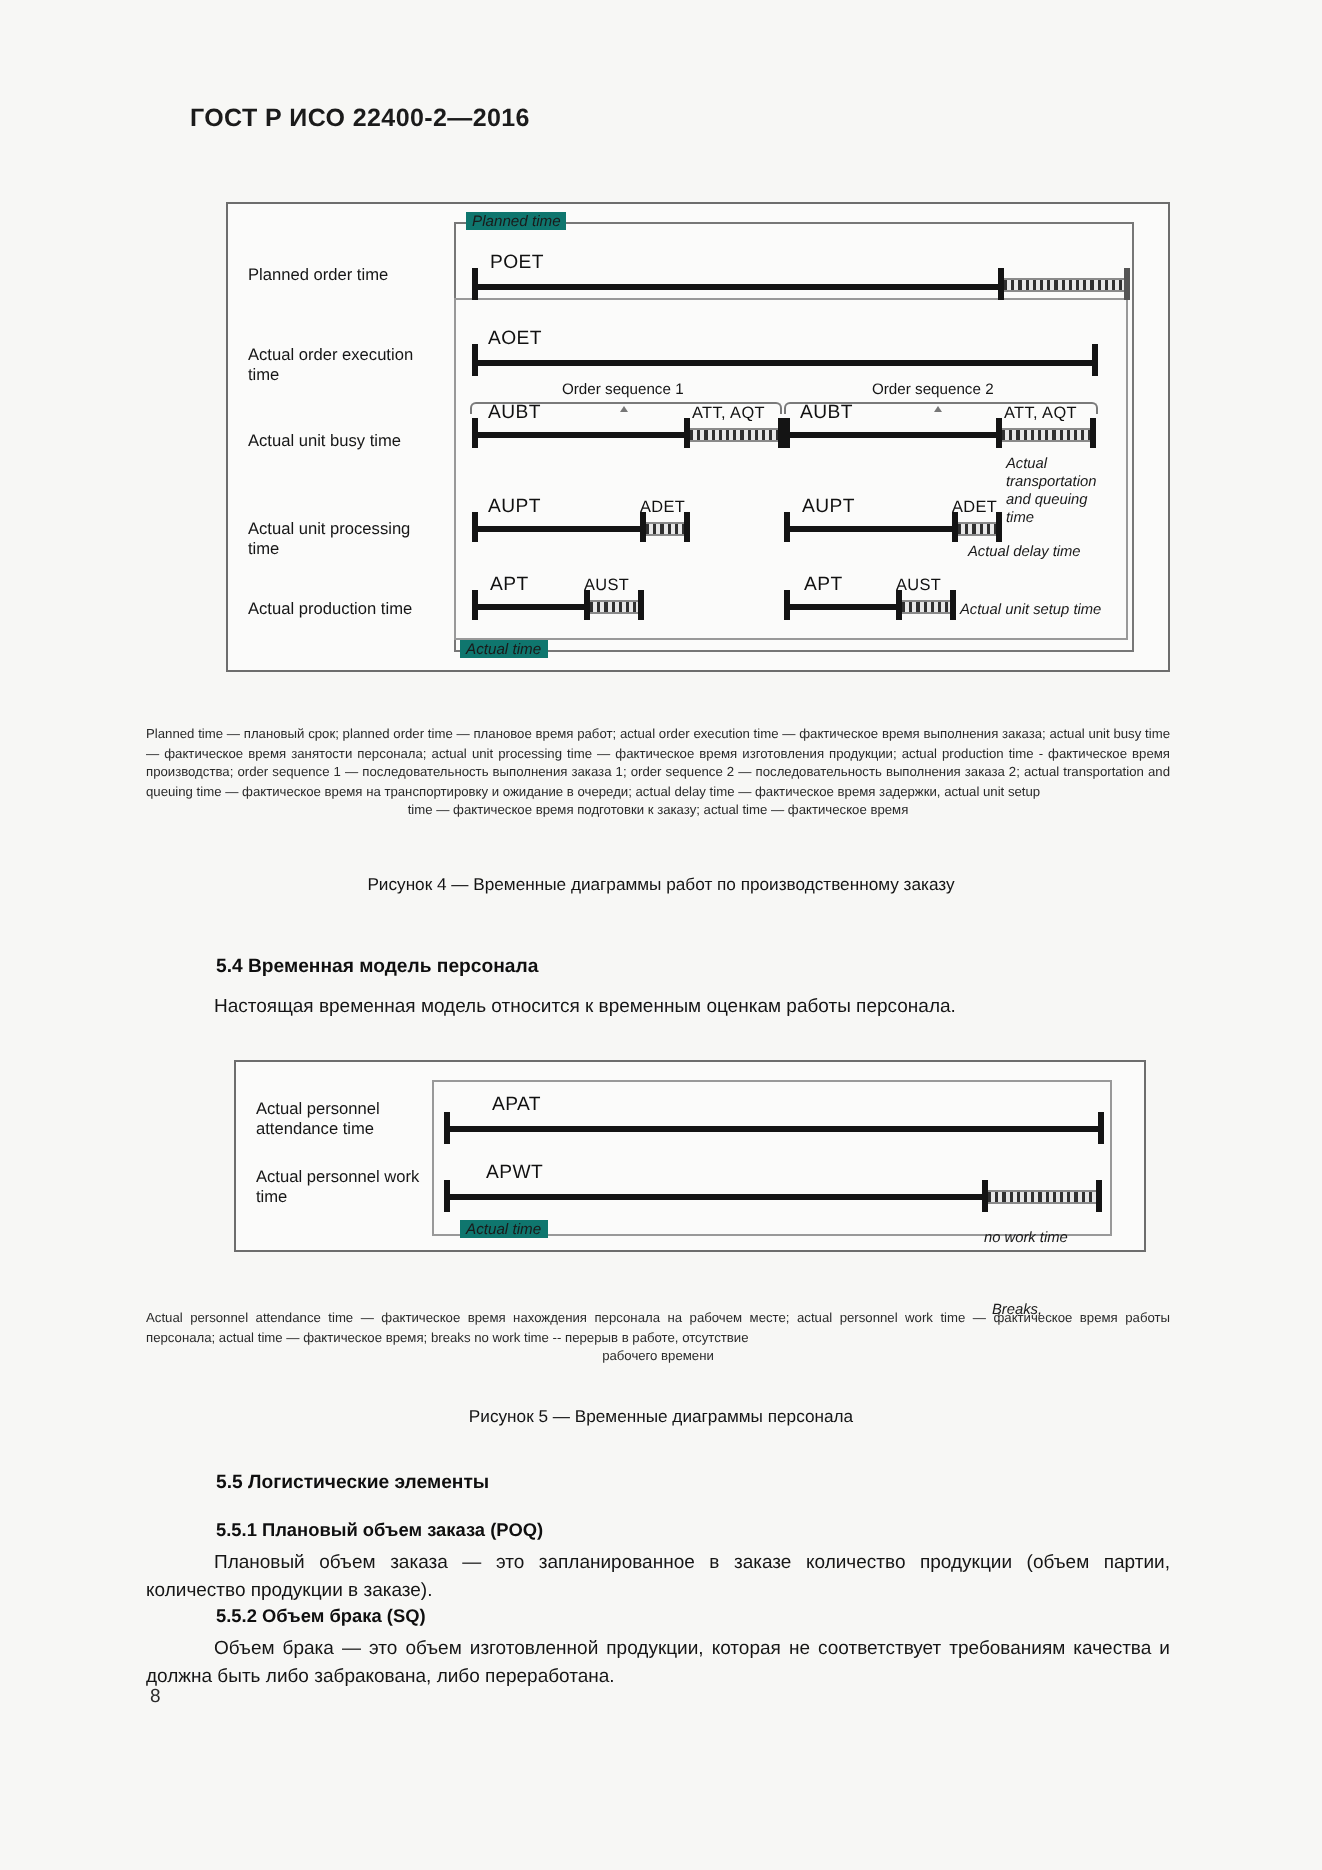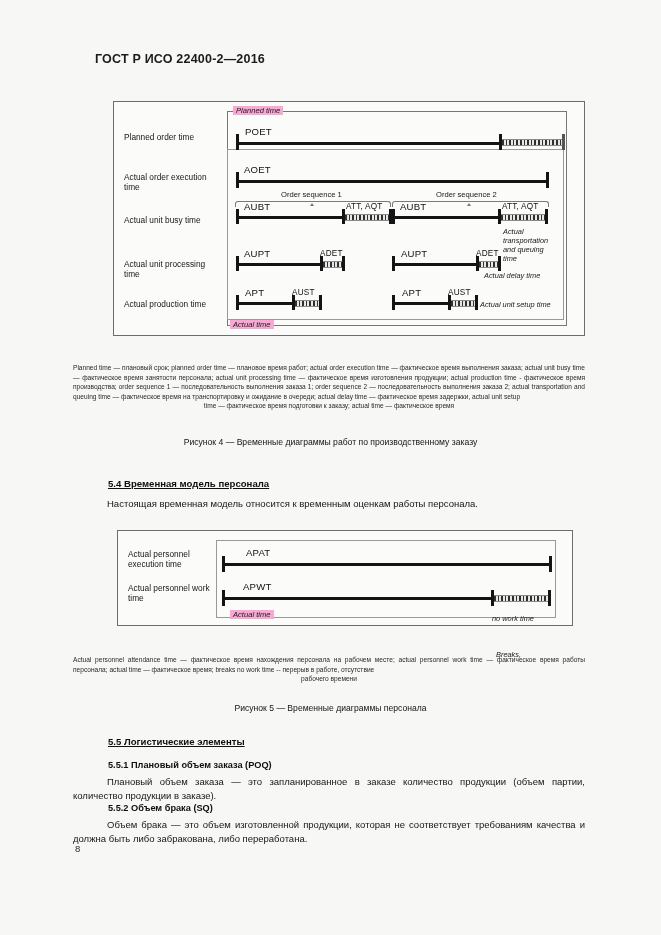--- a/index.html
+++ b/index.html
@@ -77,21 +77,21 @@
     width: 337px;
     height: 171px;
     border: 1px solid #999;
     box-sizing: border-box;
   }
   .frame-cap {
     position: absolute;
     font-size: 7.6px;
     font-style: italic;
     color: #1a1a1a;
-    background: #f9a8d4;
+    background: #0f766e;
     padding: 0 3px;
     white-space: nowrap;
   }
 
   
   .bar {
     position: absolute;
     height: 3px;
     background: #141414;
   }
@@ -183,21 +183,20 @@
   }
 
   
   .h2 {
     position: absolute;
     left: 108px;
     font-size: 9.6px;
     font-weight: bold;
     color: #0f0f0f;
     white-space: nowrap;
-    text-decoration: underline;
   }
   .h3 {
     position: absolute;
     left: 108px;
     font-size: 9.2px;
     font-weight: bold;
     color: #0f0f0f;
     white-space: nowrap;
   }
   .para {
@@ -347,21 +346,21 @@
     <span class="last">time — фактическое время подготовки к заказу; actual time — фактическое время</span>
   </div>
 
   <div class="fig-title" style="left:0px; top:437px;">Рисунок 4 — Временные диаграммы работ по производственному заказу</div>
 
   <div class="h2" style="top:478px;">5.4 Временная модель персонала</div>
   <div class="para" style="top:497px;">Настоящая временная модель относится к временным оценкам работы персонала.</div>
 
   <div class="fig5-frame">
     <div class="row-label" style="top:18px; width:95px;">Actual personnel</div>
-    <div class="row-label" style="top:28px; width:95px;">execution time</div>
+    <div class="row-label" style="top:28px; width:95px;">attendance time</div>
     <div class="row-label" style="top:52px; width:95px;">Actual personnel work</div>
     <div class="row-label" style="top:62px; width:95px;">time</div>
 
     <div class="fig5-inner"></div>
 
     <div class="bar" style="left:106px; top:32px; width:326px;"></div>
     <div class="cap" style="left:104px; top:25px; height:16px;"></div>
     <div class="cap" style="left:431px; top:25px; height:16px;"></div>
     <div class="bar-code" style="left:128px; top:16px;">APAT</div>
 

